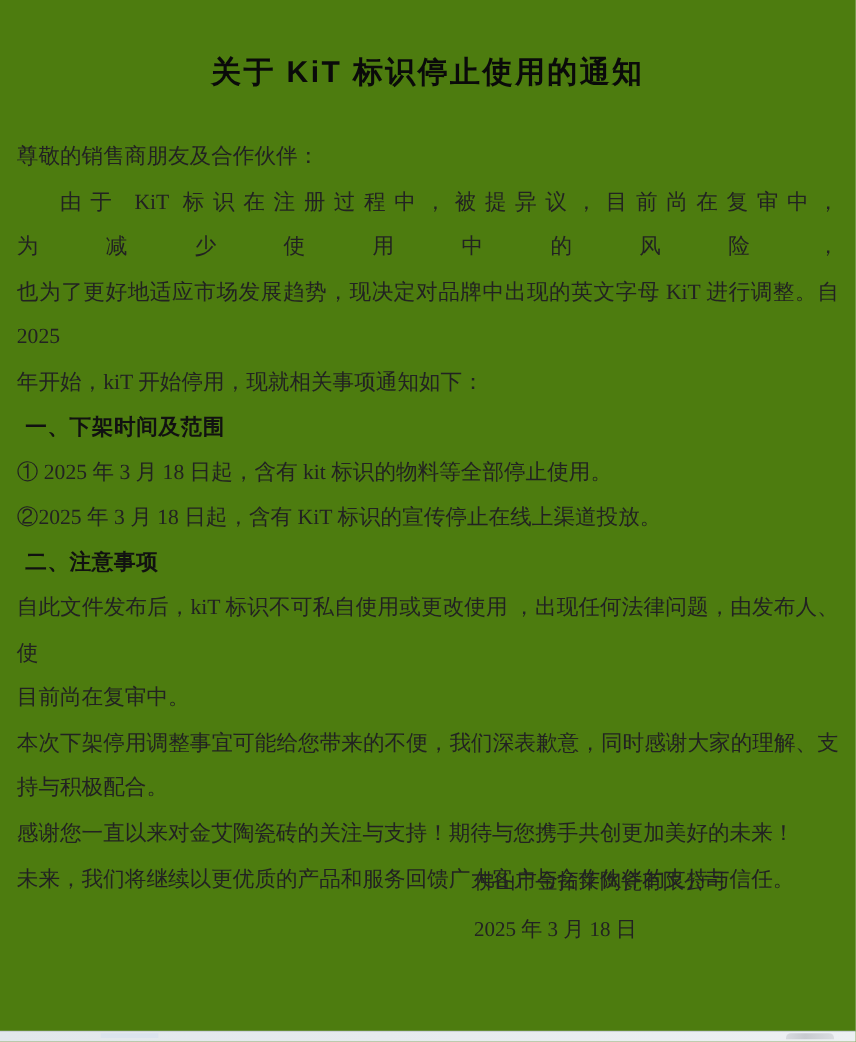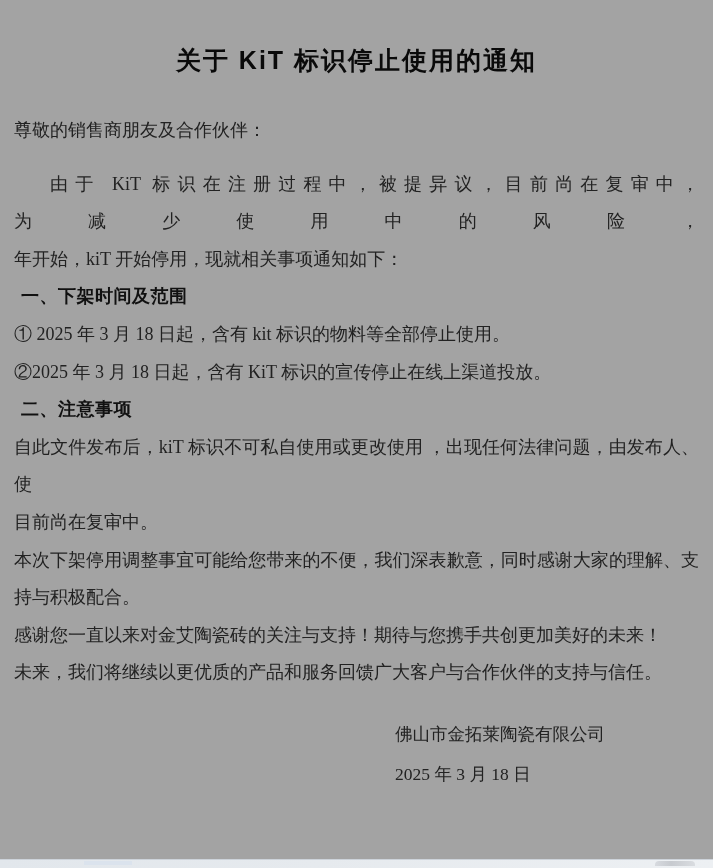--- a/index.html
+++ b/index.html
@@ -11,21 +11,21 @@
     height: 868px;
     background: #ffffff;
     position: relative;
     overflow: hidden;
     font-family: "Liberation Serif", "DejaVu Serif", serif;
     color: #222222;
   }
   .page {
     position: absolute;
     inset: 0;
-    background: #a3a3a3;
+    background: #4d7c0f;
   }
   .doc-title {
     margin: 0;
     padding-top: 42px;
     text-align: center;
     font-family: "Liberation Sans", "DejaVu Sans", sans-serif;
     font-size: 25px;
     line-height: 36px;
     font-weight: bold;
     letter-spacing: 2px;
@@ -41,21 +41,20 @@
     white-space: nowrap;
     word-break: keep-all;
   }
   .line.stretch {
     white-space: normal;
     text-align: justify;
     text-align-last: justify;
   }
   .line.indent {
     text-indent: 36px;
-    margin-top: 16px;
   }
   .line.bold {
     font-family: "Liberation Sans", "DejaVu Sans", sans-serif;
     font-weight: bold;
     color: #111111;
     letter-spacing: 0.5px;
     margin-left: 7px;
   }
   .signature {
     position: absolute;
@@ -100,20 +99,21 @@
 </head>
 <body>
 
 <div class="page">
 
   <h1 class="doc-title"><span>关于 KiT 标识停止使用的通知</span></h1>
 
   <div class="doc-body">
     <div class="line">尊敬的销售商朋友及合作伙伴：</div>
     <div class="line indent stretch">由于 KiT 标识在注册过程中，被提异议，目前尚在复审中，为减少使用中的风险，</div>
+    <div class="line stretch">也为了更好地适应市场发展趋势，现决定对品牌中出现的英文字母 KiT 进行调整。自 2025</div>
     <div class="line">年开始，kiT 开始停用，现就相关事项通知如下：</div>
     <div class="line bold">一、下架时间及范围</div>
     <div class="line">① 2025 年 3 月 18 日起，含有 kit 标识的物料等全部停止使用。</div>
     <div class="line">②2025 年 3 月 18 日起，含有 KiT 标识的宣传停止在线上渠道投放。</div>
     <div class="line bold">二、注意事项</div>
     <div class="line stretch">自此文件发布后，kiT 标识不可私自使用或更改使用 ，出现任何法律问题，由发布人、使</div>
     <div class="line">目前尚在复审中。</div>
     <div class="line stretch">本次下架停用调整事宜可能给您带来的不便，我们深表歉意，同时感谢大家的理解、支</div>
     <div class="line">持与积极配合。</div>
     <div class="line">感谢您一直以来对金艾陶瓷砖的关注与支持！期待与您携手共创更加美好的未来！</div>

